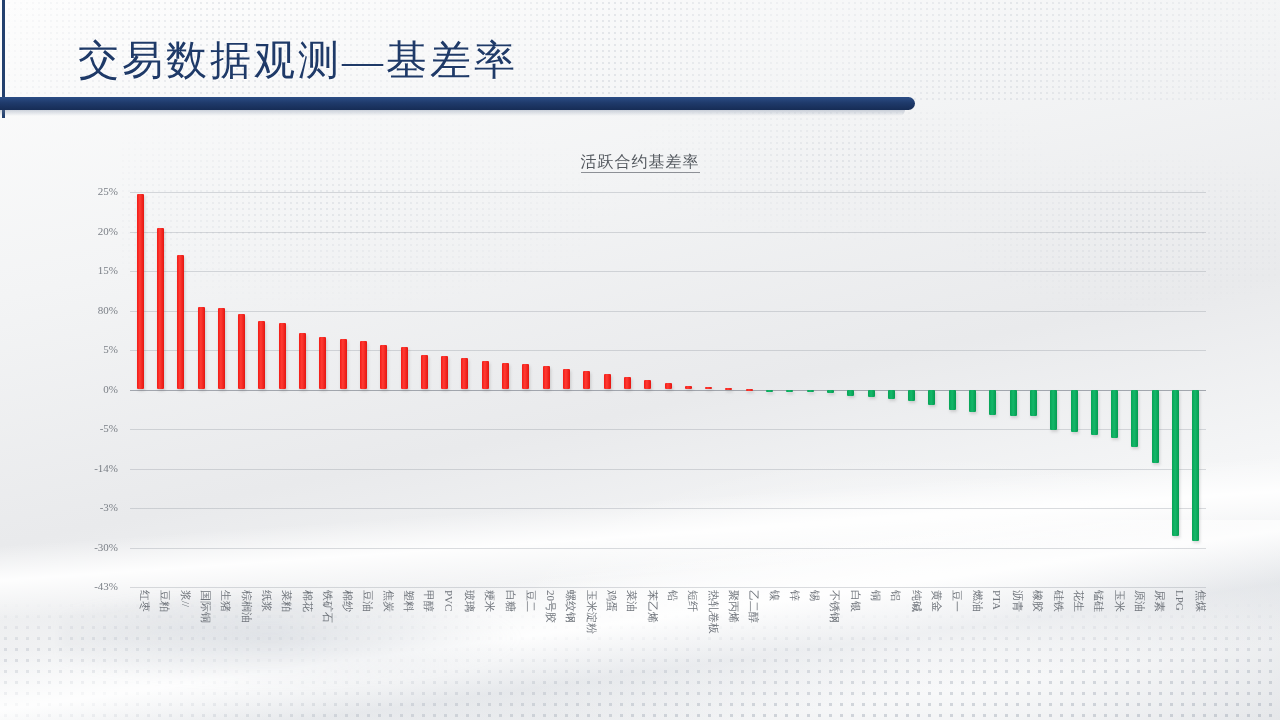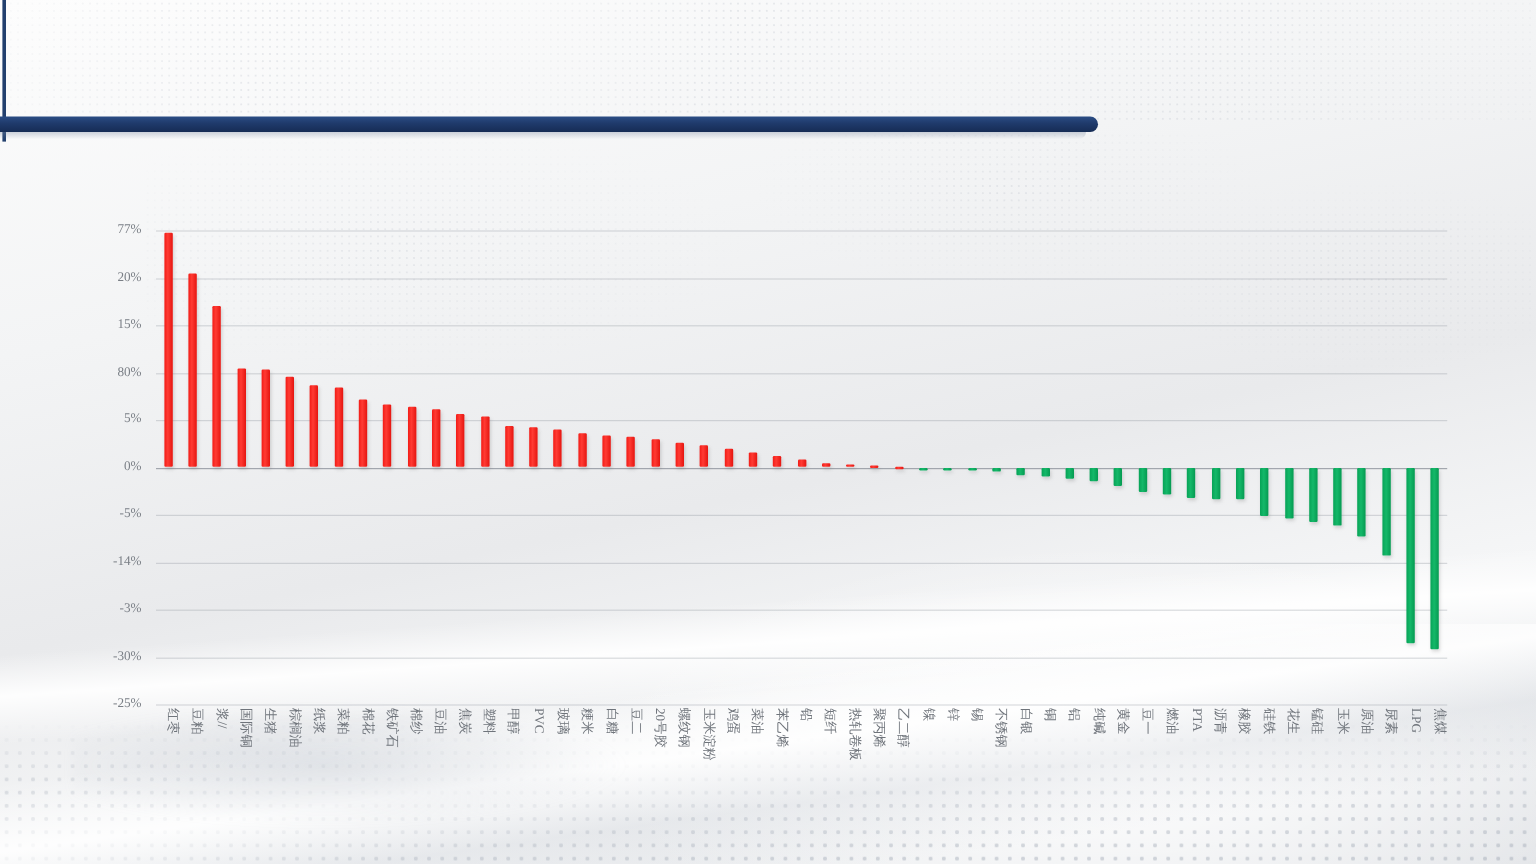--- a/index.html
+++ b/index.html
@@ -102,45 +102,49 @@
   <div class="dots" id="dots-top"></div>
   <div class="dots" id="dots-mid"></div>
   <div class="dots" id="dots-bottom"></div>
   <div id="swoosh1"></div>
   <div id="swoosh2"></div>
   <div id="swoosh3"></div>
 
   <div id="left-rule"></div>
   <div id="header-bar-shadow"></div>
   <div id="header-bar"></div>
-
+  <div id="slide-title">交易数据观测—基差率</div>
+
+  <div id="chart-title">
+    <span>活跃合约基差率</span>
+  </div>
 
   <div id="plot">
       <div class="gridline" style="top: 0px;"></div>
-      <div class="ytick" style="top: 0px;">77%</div>
+      <div class="ytick" style="top: 0px;">25%</div>
       <div class="gridline" style="top: 39.5px;"></div>
       <div class="ytick" style="top: 39.5px;">20%</div>
       <div class="gridline" style="top: 79px;"></div>
       <div class="ytick" style="top: 79px;">15%</div>
       <div class="gridline" style="top: 118.5px;"></div>
       <div class="ytick" style="top: 118.5px;">80%</div>
       <div class="gridline" style="top: 158px;"></div>
       <div class="ytick" style="top: 158px;">5%</div>
       <div class="gridline zero" style="top: 197.5px;"></div>
       <div class="ytick" style="top: 197.5px;">0%</div>
       <div class="gridline" style="top: 237px;"></div>
       <div class="ytick" style="top: 237px;">-5%</div>
       <div class="gridline" style="top: 276.5px;"></div>
       <div class="ytick" style="top: 276.5px;">-14%</div>
       <div class="gridline" style="top: 316px;"></div>
       <div class="ytick" style="top: 316px;">-3%</div>
       <div class="gridline" style="top: 355.5px;"></div>
       <div class="ytick" style="top: 355.5px;">-30%</div>
       <div class="gridline" style="top: 395px;"></div>
-      <div class="ytick" style="top: 395px;">-25%</div>
+      <div class="ytick" style="top: 395px;">-43%</div>
       <div class="bar pos" title="红枣 24.8%" style="left: 6.65094px; top: 1.58px; height: 195.92px;"></div>
       <div class="xlabel" style="left: 14.1509px;">红枣</div>
       <div class="bar pos" title="豆粕 20.5%" style="left: 26.9528px; top: 35.55px; height: 161.95px;"></div>
       <div class="xlabel" style="left: 34.4528px;">豆粕</div>
       <div class="bar pos" title="浆// 17%" style="left: 47.2547px; top: 63.2px; height: 134.3px;"></div>
       <div class="xlabel" style="left: 54.7547px;">浆//</div>
       <div class="bar pos" title="国际铜 10.5%" style="left: 67.5566px; top: 114.55px; height: 82.95px;"></div>
       <div class="xlabel" style="left: 75.0566px;">国际铜</div>
       <div class="bar pos" title="生猪 10.3%" style="left: 87.8585px; top: 116.13px; height: 81.37px;"></div>
       <div class="xlabel" style="left: 95.3585px;">生猪</div>

